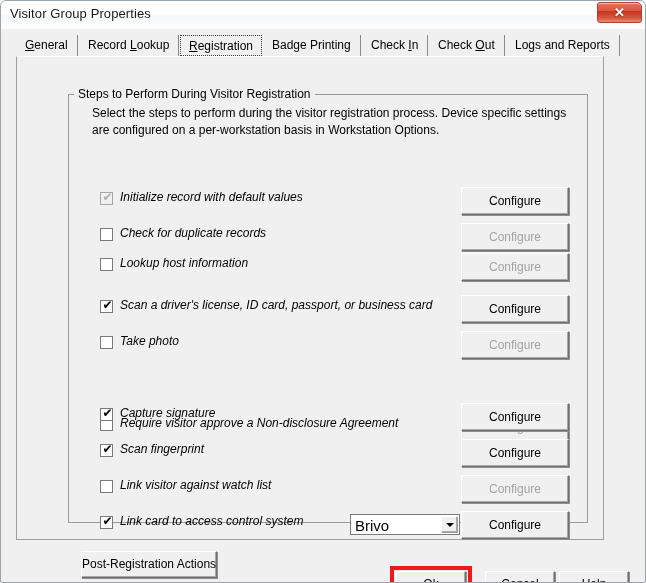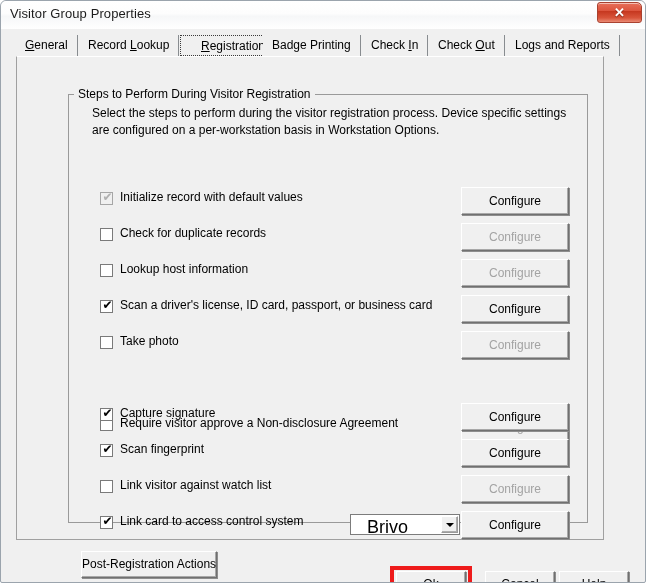--- a/index.html
+++ b/index.html
@@ -95,21 +95,21 @@
     white-space: nowrap;
     box-sizing: border-box;
     background: #f0f0f0;
     border-right: 1px solid #888c90;
     cursor: default;
   }
   .tab.active {
     background: #f0f0f0;
     border: 1px dotted #3a3a3a;
     border-right: 1px dotted #3a3a3a;
-    padding: 0 20px;
+    padding: 0 8px;
   }
   .tab .acc { text-decoration: underline; }
 
   
   #tabpage {
     position: absolute;
     left: 14px; top: 27px;
     width: 588px; height: 484px;
     background: #f0f0f0;
     border: 1px solid #a0a0a0;
@@ -177,20 +177,21 @@
   }
   .cb.disabled .tick { color: #b0b0b0; }
   .cb-label {
     position: absolute;
     left: 103px;
     top: 3px;
     font-size: 12px;
     color: #000000;
     white-space: nowrap;
     cursor: default;
+    font-style: italic;
   }
 
   
   .btn {
     position: absolute;
     box-sizing: border-box;
     background: #f0f0f0;
     border: 1px solid #707070;
     border-top-color: #ffffff;
     border-left-color: #ffffff;
@@ -216,24 +217,23 @@
     left: 333px; top: 457px;
     width: 110px; height: 21px;
     box-sizing: border-box;
     border: 1px solid #7c7c7c;
     background: #ffffff;
     cursor: default;
   }
   #combo-value {
     position: absolute;
     left: 4px; top: 2px;
-    font-size: 18px;
-    color: #000000;
-    white-space: nowrap;
-    margin-left: 12px;
+    font-size: 15px;
+    color: #000000;
+    white-space: nowrap;
   }
   #combo-arrow {
     position: absolute;
     right: 1px; top: 1px;
     width: 17px; height: 17px;
     background: #f0f0f0;
     border: 1px solid #9a9a9a;
     border-top-color: #ffffff;
     border-left-color: #ffffff;
     box-shadow: inset -1px -1px 0 #adadad;
@@ -305,21 +305,21 @@
               <span class="tick">✔</span>
             </span>
             <span class="cb-label">Initialize record with default values</span>
             <div class="btn btn-cfg" style="top: 0px;">Configure</div>
           </div>
           <div class="row" style="top: 166px;">
             <span class="cb"></span>
             <span class="cb-label">Check for duplicate records</span>
             <div class="btn btn-cfg disabled" style="top: 0px;">Configure</div>
           </div>
-          <div class="row" style="top: 202px;">
+          <div class="row" style="top: 196px;">
             <span class="cb"></span>
             <span class="cb-label">Lookup host information</span>
             <div class="btn btn-cfg disabled" style="top: 0px;">Configure</div>
           </div>
           <div class="row" style="top: 238px;">
             <span class="cb">
               <span class="tick">✔</span>
             </span>
             <span class="cb-label">Scan a driver's license, ID card, passport, or business card</span>
             <div class="btn btn-cfg" style="top: 0px;">Configure</div>

